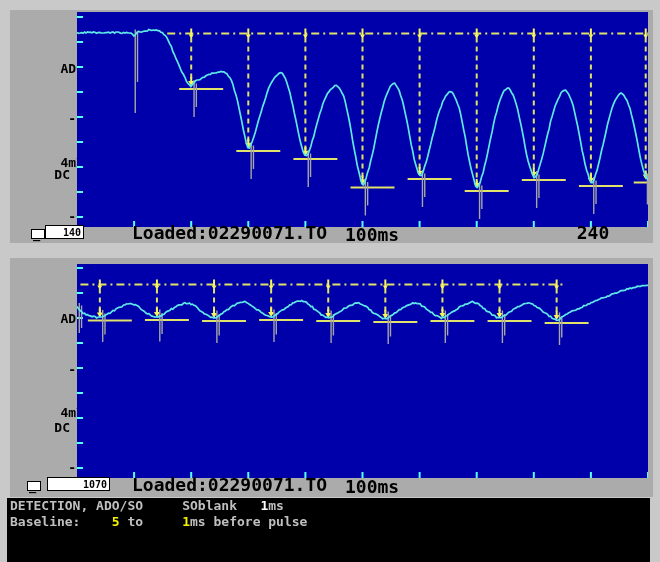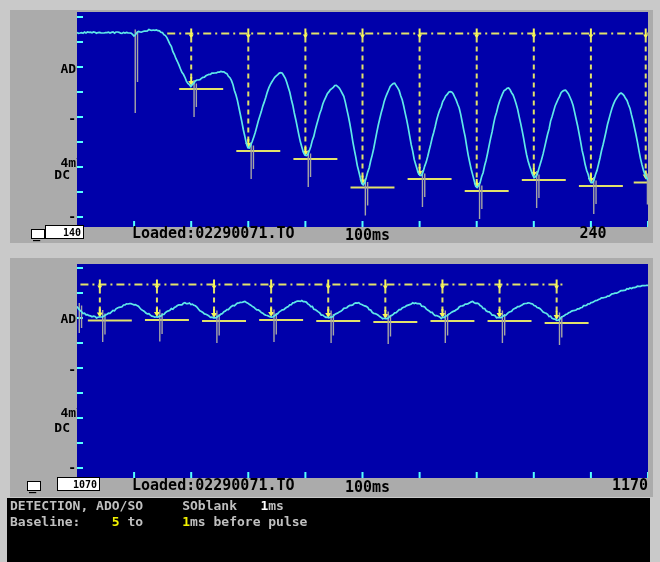--- a/index.html
+++ b/index.html
@@ -6,21 +6,21 @@
   #root{
     position:relative; width:660px; height:562px;
     background:var(--bg); overflow:hidden;
     font-family:"DejaVu Sans Mono","Liberation Mono",monospace;
     font-weight:bold; color:#000;
   }
   .panel{position:absolute; background:var(--panel);}
   .plot{position:absolute; background:var(--plotbg); overflow:hidden;}
   .plot svg{display:block;}
   .ylab{position:absolute; width:62px; text-align:right; font-size:13px; line-height:14px; height:14px;}
-  .brow-item{position:absolute; font-size:15px; line-height:14px; height:14px; white-space:pre;}
+  .brow-item{position:absolute; font-size:18px; line-height:14px; height:14px; white-space:pre;}
   .numbox{
     position:absolute; background:#fff; border:1px solid #000;
     font-size:10px; line-height:13px; text-align:right; padding:0 2px;
     box-sizing:border-box;
   }
   .chip{
     position:absolute; background:#fff; border:1px solid #000;
     font-size:12px; line-height:9px; padding:0 1px; box-sizing:border-box;
   }
   #status{
@@ -259,24 +259,23 @@
             <line x1="370.5790000000005" y1="50" x2="370.5790000000005" y2="71.50000000000001" stroke="#a6a6a6" stroke-width="1.4"></line>
             <line x1="425.395" y1="46.5" x2="425.395" y2="79" stroke="#a6a6a6" stroke-width="1.4"></line>
             <line x1="427.67900000000054" y1="50" x2="427.67900000000054" y2="71.50000000000001" stroke="#a6a6a6" stroke-width="1.4"></line>
             <line x1="482.495" y1="48.50000000000001" x2="482.495" y2="81" stroke="#a6a6a6" stroke-width="1.4"></line>
             <line x1="484.7790000000005" y1="52" x2="484.7790000000005" y2="73.50000000000001" stroke="#a6a6a6" stroke-width="1.4"></line>
           </g>
           <polyline points="0.0,42.5 1.5,44.6 3.0,46.3 4.5,47.7 6.0,49.5 7.5,49.1 9.0,50.9 10.5,50.6 12.0,51.6 13.5,51.9 15.0,52.8 16.5,52.2 18.0,52.5 19.5,53.9 21.0,53.3 22.5,52.9 24.0,53.0 25.5,52.8 27.0,52.1 28.5,51.0 30.0,50.3 31.5,49.2 33.0,49.3 34.5,47.9 36.0,46.5 37.5,46.9 39.0,44.8 40.5,43.9 42.0,43.3 43.5,43.2 45.0,42.7 46.5,41.0 48.0,41.0 49.5,39.9 51.0,40.0 52.5,39.7 54.0,39.7 55.5,40.2 57.0,40.8 58.4,40.6 59.9,41.4 61.4,42.2 62.9,44.0 64.4,45.7 65.9,46.6 67.4,47.4 68.9,49.0 70.4,49.9 71.9,49.7 73.4,51.2 74.9,52.2 76.4,52.5 77.9,53.2 79.4,52.8 80.9,53.1 82.4,52.2 83.9,52.1 85.4,50.5 86.9,50.5 88.4,48.7 89.9,47.5 91.4,46.9 92.9,46.2 94.4,44.6 95.9,45.2 97.4,43.4 98.9,42.7 100.4,41.5 101.9,40.9 103.4,40.8 104.9,40.8 106.4,39.3 107.9,38.8 109.4,39.7 110.9,39.7 112.4,39.0 113.9,40.5 115.4,40.1 116.9,41.3 118.4,41.8 119.9,43.0 121.4,45.1 122.9,46.9 124.4,47.5 125.9,48.4 127.4,49.9 128.9,50.3 130.4,51.1 131.9,51.9 133.4,53.3 134.9,53.1 136.4,53.8 137.9,53.9 139.4,53.6 140.9,52.1 142.4,51.5 143.9,50.1 145.4,49.5 146.9,47.8 148.4,47.0 149.9,45.5 151.4,45.6 152.9,43.9 154.4,42.4 155.9,41.5 157.4,41.9 158.9,40.3 160.4,39.1 161.9,38.8 163.4,38.4 164.9,38.5 166.4,37.9 167.9,37.4 169.4,38.5 170.9,39.2 172.3,40.3 173.8,41.2 175.3,42.4 176.8,43.2 178.3,44.6 179.8,45.9 181.3,45.8 182.8,47.0 184.3,48.5 185.8,49.2 187.3,50.5 188.8,51.3 190.3,51.5 191.8,52.2 193.3,52.9 194.8,53.2 196.3,52.8 197.8,51.5 199.3,50.6 200.8,49.5 202.3,47.8 203.8,46.9 205.3,45.8 206.8,45.6 208.3,44.3 209.8,43.3 211.3,42.5 212.8,40.8 214.3,40.7 215.8,38.8 217.3,38.6 218.8,37.7 220.3,37.2 221.8,37.0 223.3,37.4 224.8,36.5 226.3,37.6 227.8,37.7 229.3,38.1 230.8,39.9 232.3,40.8 233.8,42.5 235.3,42.4 236.8,45.2 238.3,45.6 239.8,46.7 241.3,47.9 242.8,48.9 244.3,51.1 245.8,51.2 247.3,52.4 248.8,53.3 250.3,53.2 251.8,53.9 253.3,53.2 254.8,53.1 256.3,52.1 257.8,50.4 259.3,49.6 260.8,49.1 262.3,47.9 263.8,47.2 265.3,46.1 266.8,44.4 268.3,44.2 269.8,43.7 271.3,42.3 272.8,41.4 274.3,41.3 275.8,40.9 277.3,39.5 278.8,38.8 280.3,39.1 281.8,38.6 283.3,40.0 284.8,40.5 286.2,41.2 287.7,41.9 289.2,42.4 290.7,43.3 292.2,45.7 293.7,46.0 295.2,48.3 296.7,49.4 298.2,49.6 299.7,50.2 301.2,51.2 302.7,52.6 304.2,53.4 305.7,54.7 307.2,54.3 308.7,54.6 310.2,54.6 311.7,53.6 313.2,52.0 314.7,51.4 316.2,50.4 317.7,48.8 319.2,48.6 320.7,47.2 322.2,45.6 323.7,45.7 325.2,44.0 326.7,43.3 328.2,42.7 329.7,41.6 331.2,41.1 332.7,40.6 334.2,40.1 335.7,38.8 337.2,39.6 338.7,38.9 340.2,39.7 341.7,39.7 343.2,39.9 344.7,42.2 346.2,42.4 347.7,42.9 349.2,44.8 350.7,46.1 352.2,46.9 353.7,48.3 355.2,48.4 356.7,50.5 358.2,51.6 359.7,51.6 361.2,52.3 362.7,53.0 364.2,54.6 365.7,53.2 367.2,53.6 368.7,52.0 370.2,51.8 371.7,50.2 373.2,49.4 374.7,48.2 376.2,47.4 377.7,46.9 379.2,45.8 380.7,45.0 382.2,42.9 383.7,42.0 385.2,41.8 386.7,41.4 388.2,40.0 389.7,40.1 391.2,39.6 392.7,38.7 394.2,37.9 395.7,37.4 397.2,38.7 398.7,39.3 400.1,39.1 401.6,39.7 403.1,41.6 404.6,42.3 406.1,44.5 407.6,44.6 409.1,46.8 410.6,47.6 412.1,47.9 413.6,49.1 415.1,51.2 416.6,51.2 418.1,51.8 419.6,53.7 421.1,53.4 422.6,53.6 424.1,53.6 425.6,52.6 427.1,51.4 428.6,51.5 430.1,49.9 431.6,48.5 433.1,47.8 434.6,47.2 436.1,45.3 437.6,44.5 439.1,43.9 440.6,42.7 442.1,42.7 443.6,41.8 445.1,41.1 446.6,39.9 448.1,39.5 449.6,39.5 451.1,38.9 452.6,39.0 454.1,39.7 455.6,40.0 457.1,41.5 458.6,42.0 460.1,43.5 461.6,43.9 463.1,44.7 464.6,46.2 466.1,48.0 467.6,48.8 469.1,49.3 470.6,50.3 472.1,52.6 473.6,52.2 475.1,54.4 476.6,55.0 478.1,55.1 479.6,56.4 481.1,56.1 482.6,55.5 484.1,53.3 485.6,52.6 487.1,51.8 488.6,50.5 490.1,50.1 491.6,48.8 493.1,48.2 494.6,47.1 496.1,46.6 497.6,46.4 499.1,46.0 500.6,44.9 502.1,44.8 503.6,43.7 505.1,43.5 506.6,41.6 508.1,41.7 509.6,41.2 511.1,39.9 512.6,40.0 514.0,38.6 515.5,38.5 517.0,37.6 518.5,36.6 520.0,36.5 521.5,35.5 523.0,35.0 524.5,33.8 526.0,33.8 527.5,33.5 529.0,33.2 530.5,32.1 532.0,32.1 533.5,31.0 535.0,29.9 536.5,29.6 538.0,29.2 539.5,29.2 541.0,28.6 542.5,27.5 544.0,26.7 545.5,26.6 547.0,26.3 548.5,26.2 550.0,24.7 551.5,25.0 553.0,24.0 554.5,24.5 556.0,23.7 557.5,23.6 559.0,23.1 560.5,22.2 562.0,22.3 563.5,22.3 565.0,21.7 566.5,21.6 568.0,21.7 569.5,21.3 571.0,21.4" fill="none" stroke="#5fe8e8" stroke-width="1.7"></polyline>
         </svg>
     </div>
     <div class="chip" style="left:17px; top:223px; width:14px; height:10px;">_</div>
-    <div class="numbox" style="left:47px; top:219px; width:43px; height:14px;text-align:right;">1070</div>
+    <div class="numbox" style="left:37px; top:219px; width:63px; height:14px;text-align:right;">1070</div>
     <span class="brow-item" style="left:122px; top:220px;">Loaded:02290071.TO</span>
     <span class="brow-item" style="left:335px; top:222px;">100ms</span>
-    <span class="brow-item" style="left:528px; top:220px; width:110px; text-align:right;">1170</span>
   </div>
 
   <div id="status">
     <div class="stline"><span class="st-dim">DETECTION, ADO/SO     SOblank   </span><span class="st-bright">1</span><span class="st-dim">ms</span></div>
     <div class="stline"><span class="st-dim">Baseline:    </span><span class="st-accent">5</span><span class="st-dim"> to     </span><span class="st-accent">1</span><span class="st-dim">ms before pulse</span></div>
   </div>
 
 </div>
 
 </body></html>

